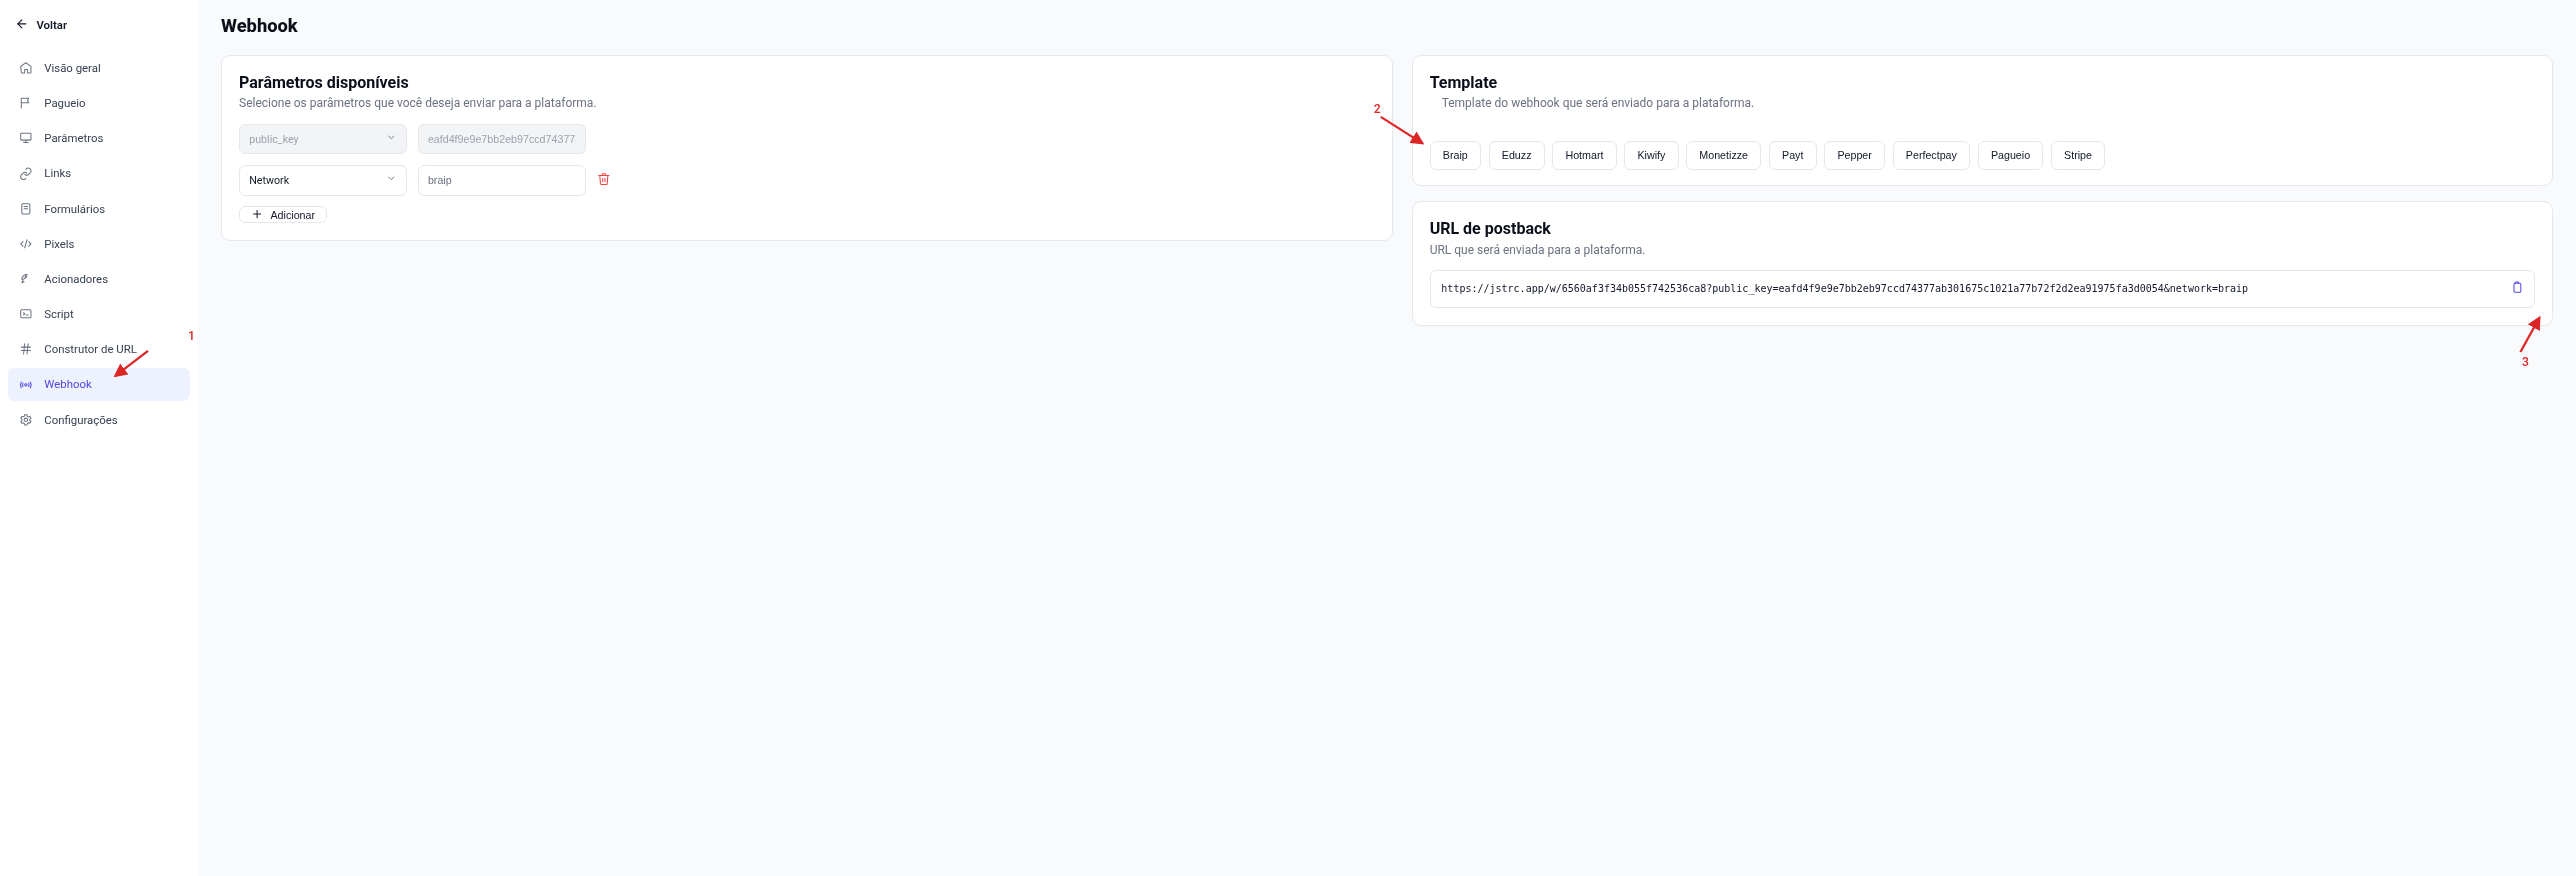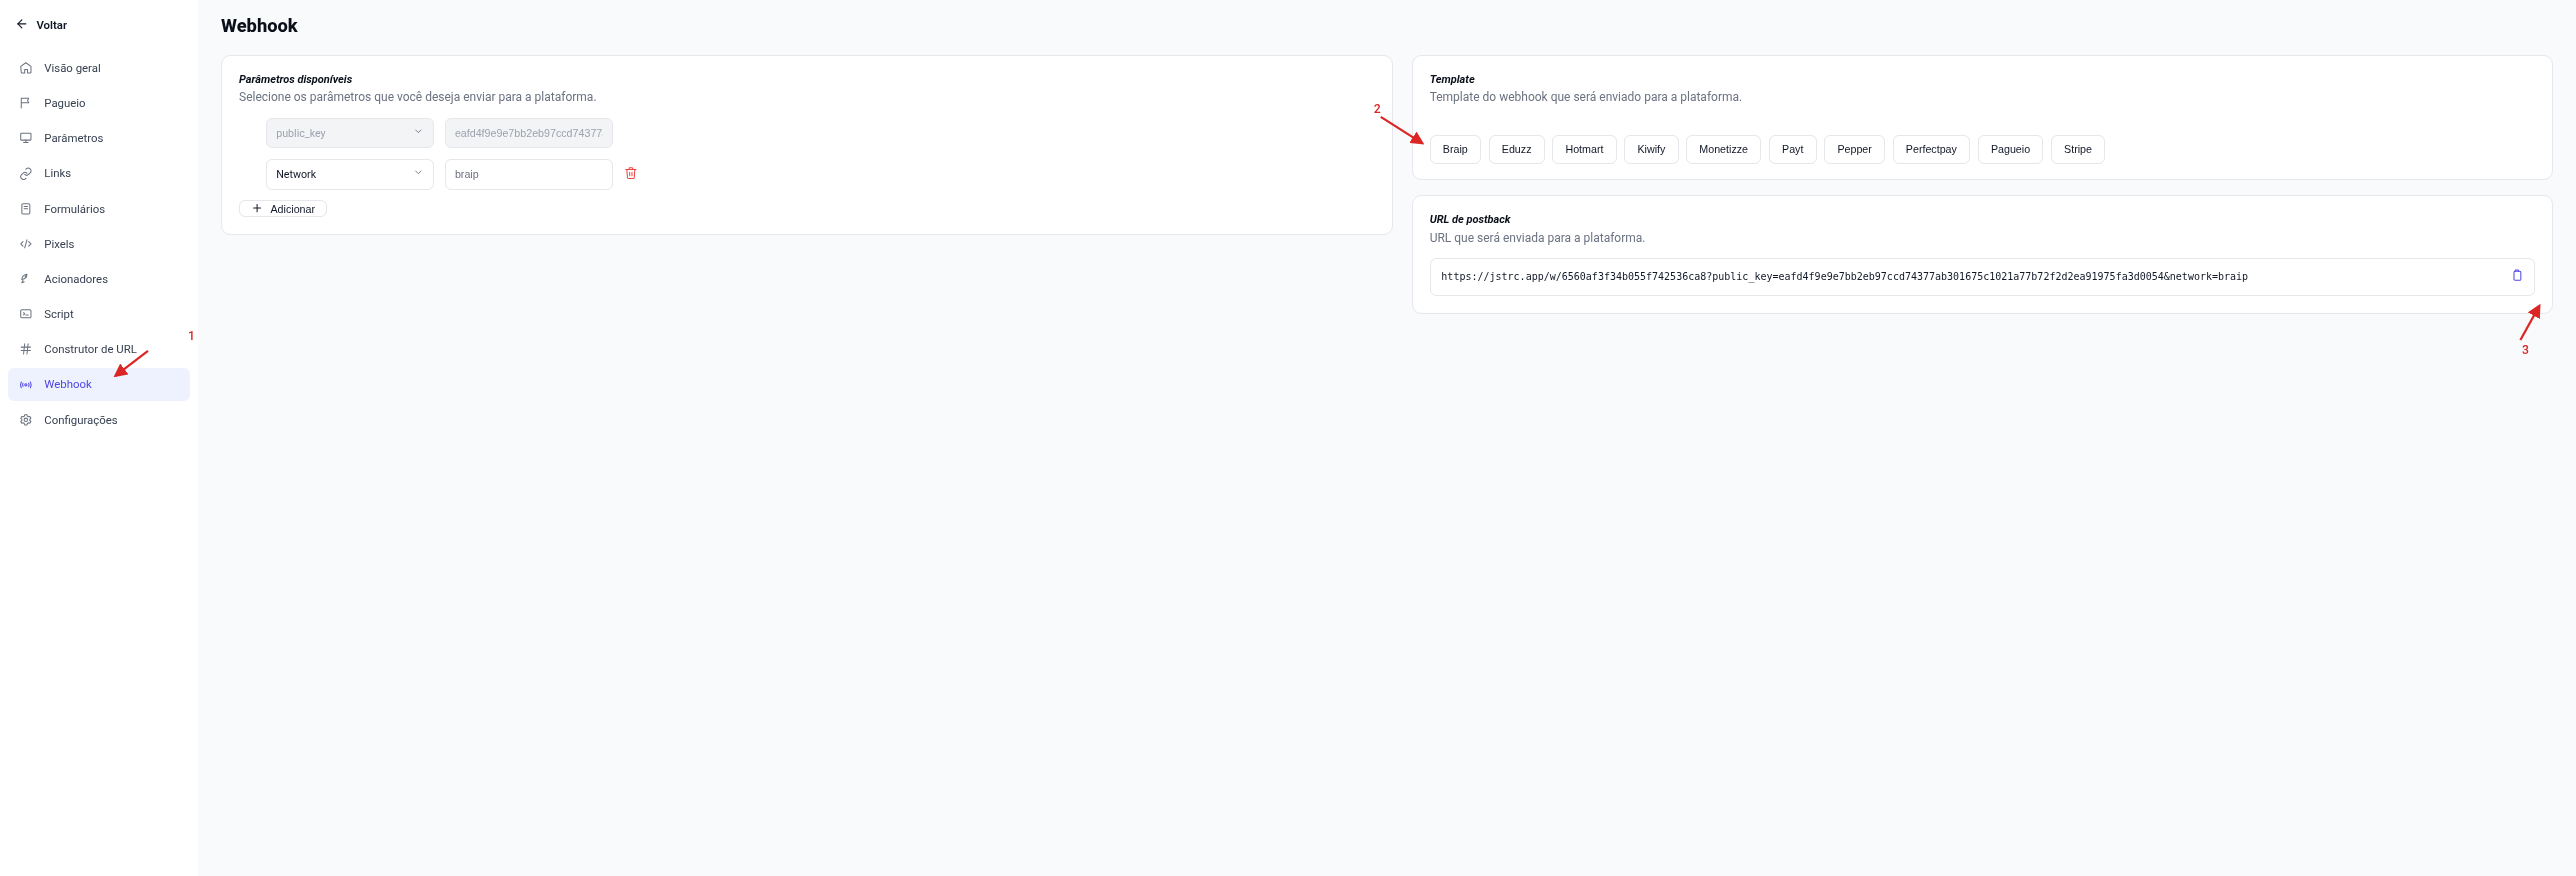--- a/index.html
+++ b/index.html
@@ -12,23 +12,23 @@
   .nav-item.active { background: #eef2ff; color: #4f46e5; }
   .nav-item .icon { width: 15.3px; height: 15.3px; display: flex; align-items: center; justify-content: center; color: #6b7280; }
   .nav-item.active .icon { color: #4f46e5; }
   
   .main { flex: 1; padding: 15.3px 23px 23px 23px; }
   .page-title { font-size: 18.3px; font-weight: 800; color: #0b0f1a; margin-bottom: 18.3px; }
   .cols { display: flex; gap: 18.3px; align-items: flex-start; }
   .col-left { flex: 1 1 458px; display: flex; flex-direction: column; gap: 15.3px; }
   .col-right { flex: 1 1 427px; display: flex; flex-direction: column; gap: 15.3px; position: relative; }
   .card { background: #fff; border: 0.8px solid #e5e7eb; border-radius: 9.2px; padding: 17px 17px; }
-  .card-title { font-size: 11px; font-weight: 700; color: #0b0f1a; margin-bottom: 4.6px; font-style: italic; }
+  .card-title { font-size: 16px; font-weight: 700; color: #0b0f1a; margin-bottom: 4.6px; }
   .card-sub { font-size: 12px; color: #6b7280; margin-bottom: 13.7px; }
-  .param-row { display: flex; align-items: center; gap: 10.7px; margin-bottom: 10.7px; margin-left: 27px; }
+  .param-row { display: flex; align-items: center; gap: 10.7px; margin-bottom: 10.7px; }
   .select, .input { height: 30.5px; border: 0.8px solid #e5e7eb; border-radius: 6.1px; padding: 0 9.2px; font-size: 10.7px; background: #fff; color: #111827; }
   .select { width: 168px; display: flex; align-items: center; justify-content: space-between; cursor: pointer; }
   .select.disabled { background: #f3f4f6; color: #9ca3af; cursor: not-allowed; }
   .input { width: 168px; color: #6b7280; }
   .input.disabled { background: #f3f4f6; color: #9ca3af; }
   .chev { color: #6b7280; }
   .trash-btn { width: 15.3px; height: 15.3px; display: flex; align-items: center; justify-content: center; color: #ef4444; cursor: pointer; }
   .add-btn { display: inline-flex; align-items: center; gap: 7.6px; height: 17px; padding: 0 10.7px; border: 0.8px solid #e5e7eb; border-radius: 6.1px; background: #fff; font-size: 10.7px; font-weight: 500; color: #111827; cursor: pointer; }
   .chip-row { display: flex; flex-wrap: wrap; gap: 7.6px; }
   .chip { display: inline-flex; align-items: center; height: 29px; padding: 0 12.2px; border: 0.8px solid #e5e7eb; border-radius: 6.1px; background: #fff; font-size: 10.7px; font-weight: 500; color: #111827; cursor: pointer; }
@@ -242,21 +242,21 @@
           <defs>
               <marker id="ah2" markerWidth="6" markerHeight="6" refX="5" refY="3" orient="auto">
                 <path d="M0,0 L6,3 L0,6 z" fill="#dc2626"></path>
               </marker>
             </defs>
           <path d="M5 5 L60 40" stroke="#dc2626" stroke-width="3" fill="none" marker-end="url(#ah2)"></path>
         </svg>
 
         <div class="card" style="padding-bottom:15px;">
           <div class="card-title">Template</div>
-          <div class="card-sub" style="margin-bottom:30.5px;">Template do webhook que será enviado para a plataforma.</div>
+          <div class="card-sub" style="margin-bottom:30.5px;margin-left:12px;">Template do webhook que será enviado para a plataforma.</div>
           <div class="chip-row">
             <button class="chip">
                 <span>Braip</span>
               </button>
             <button class="chip">
                 <span>Eduzz</span>
               </button>
             <button class="chip">
                 <span>Hotmart</span>
               </button>

